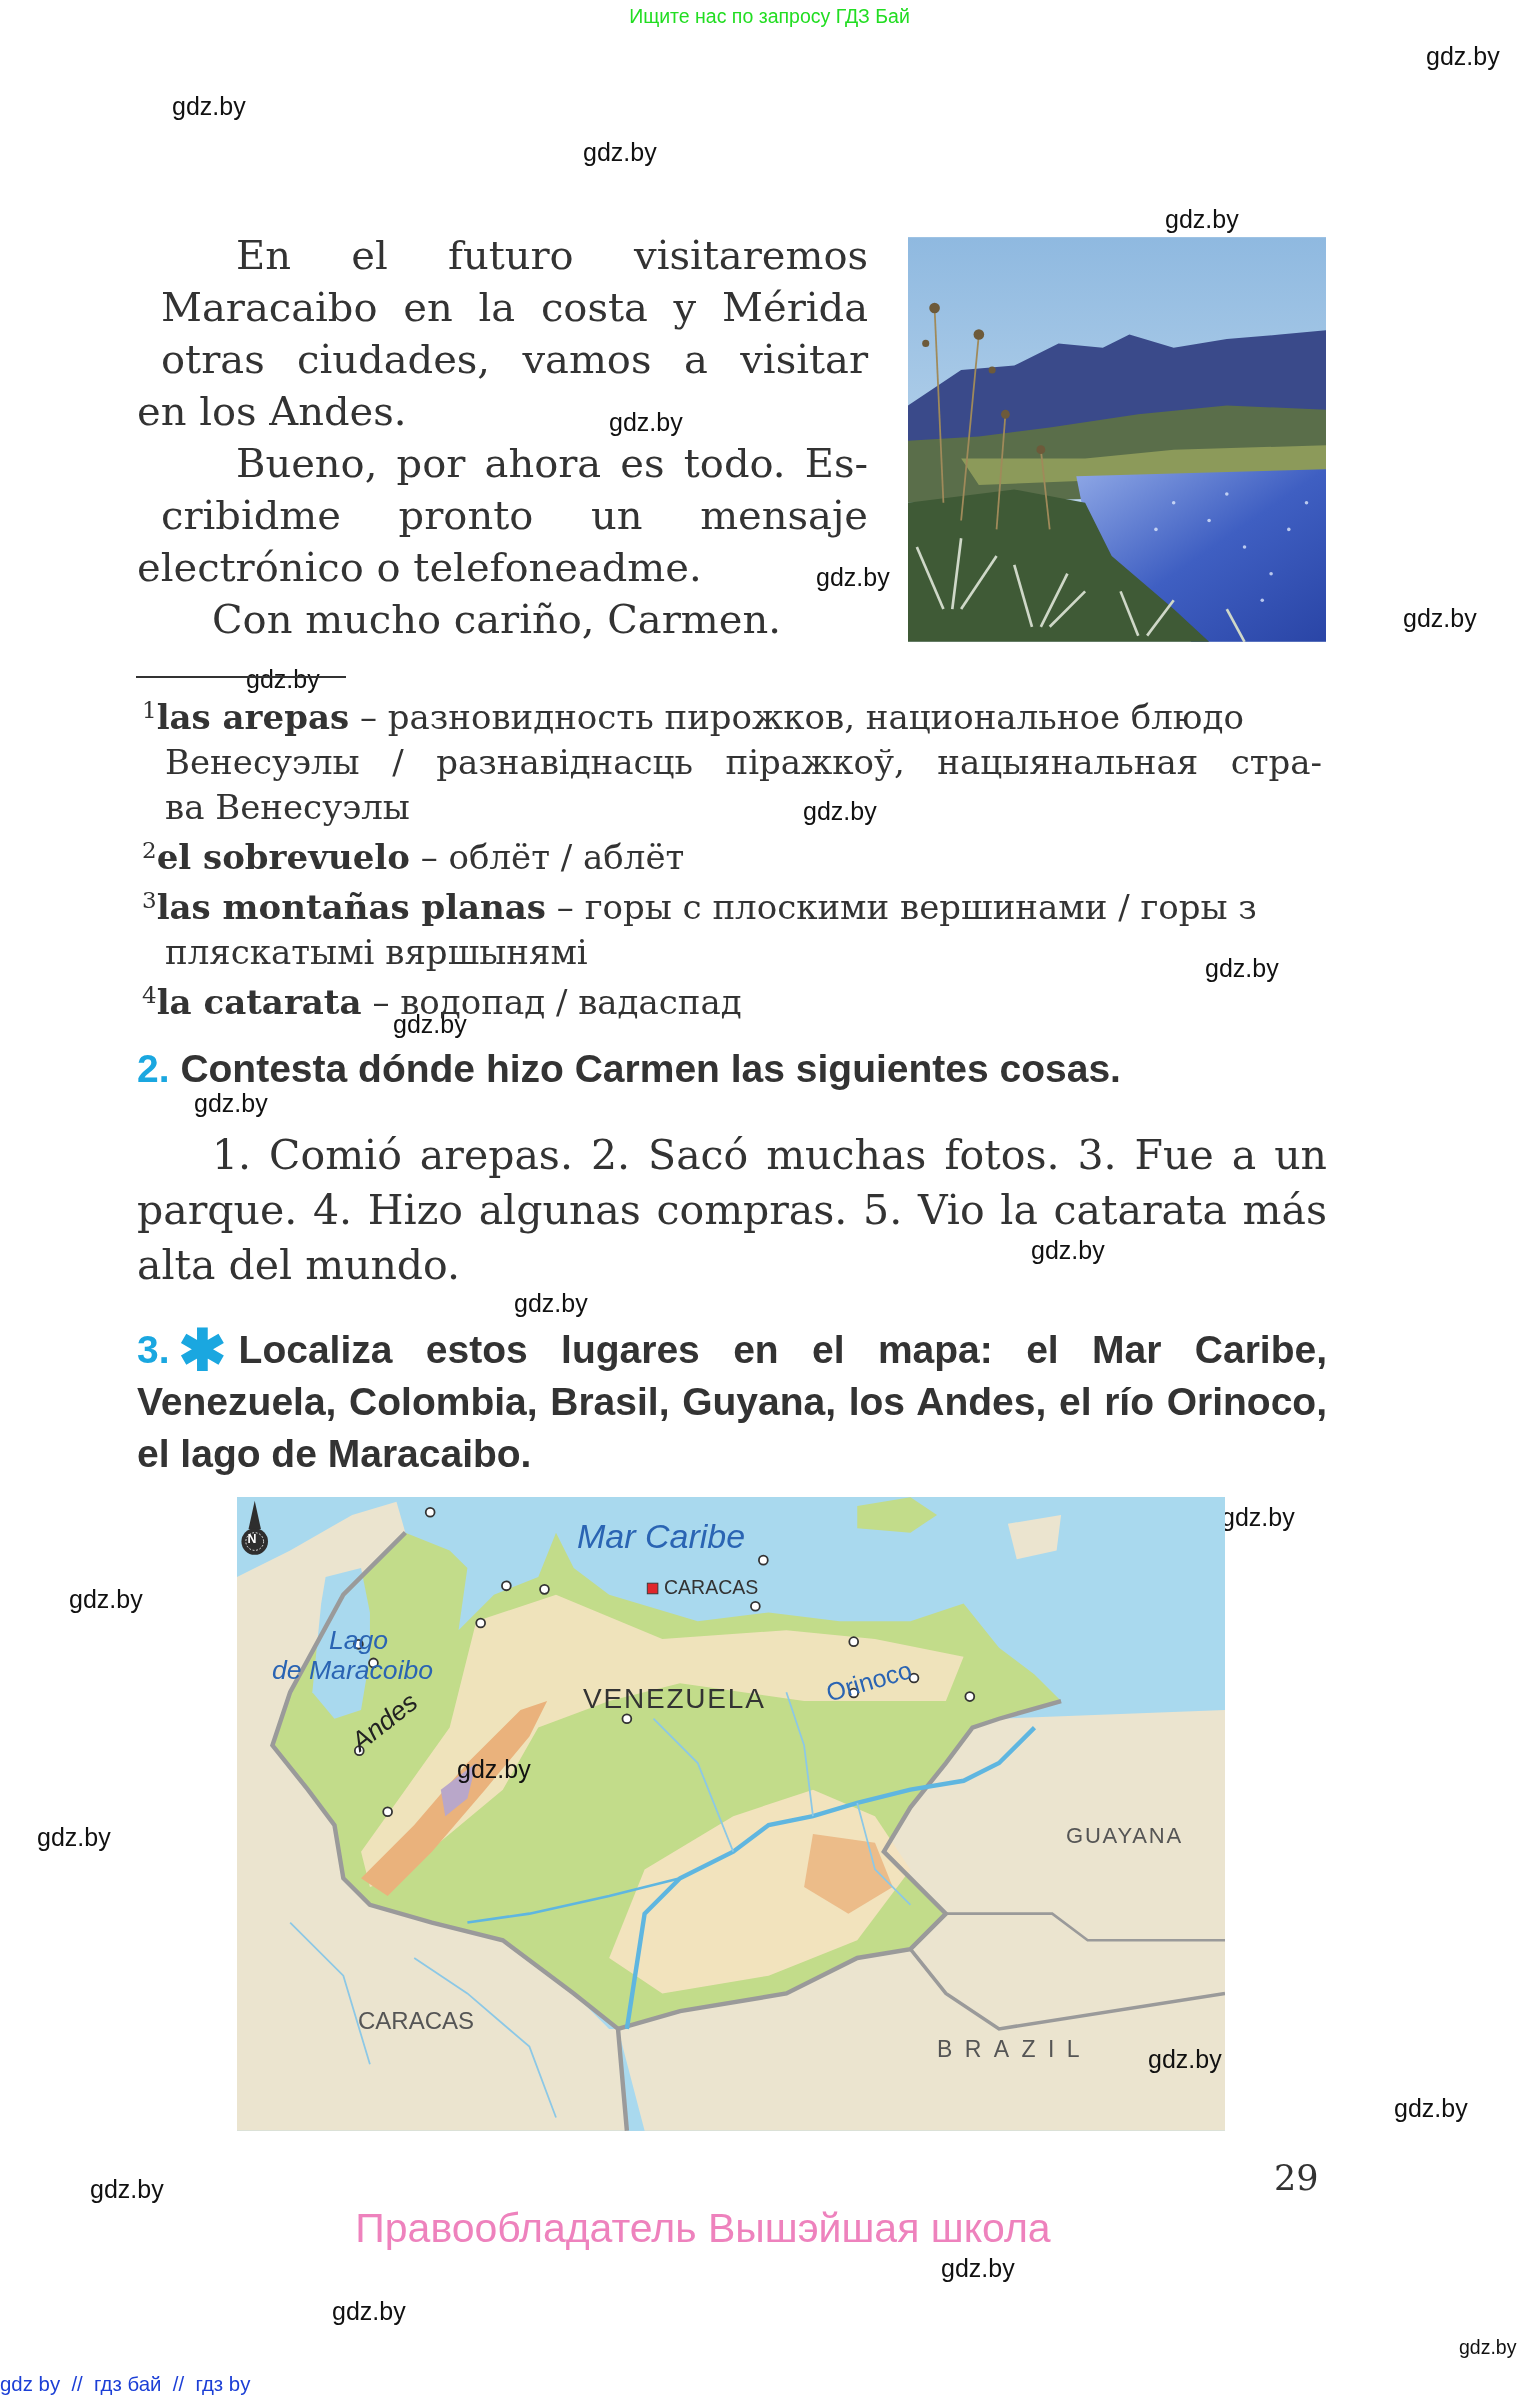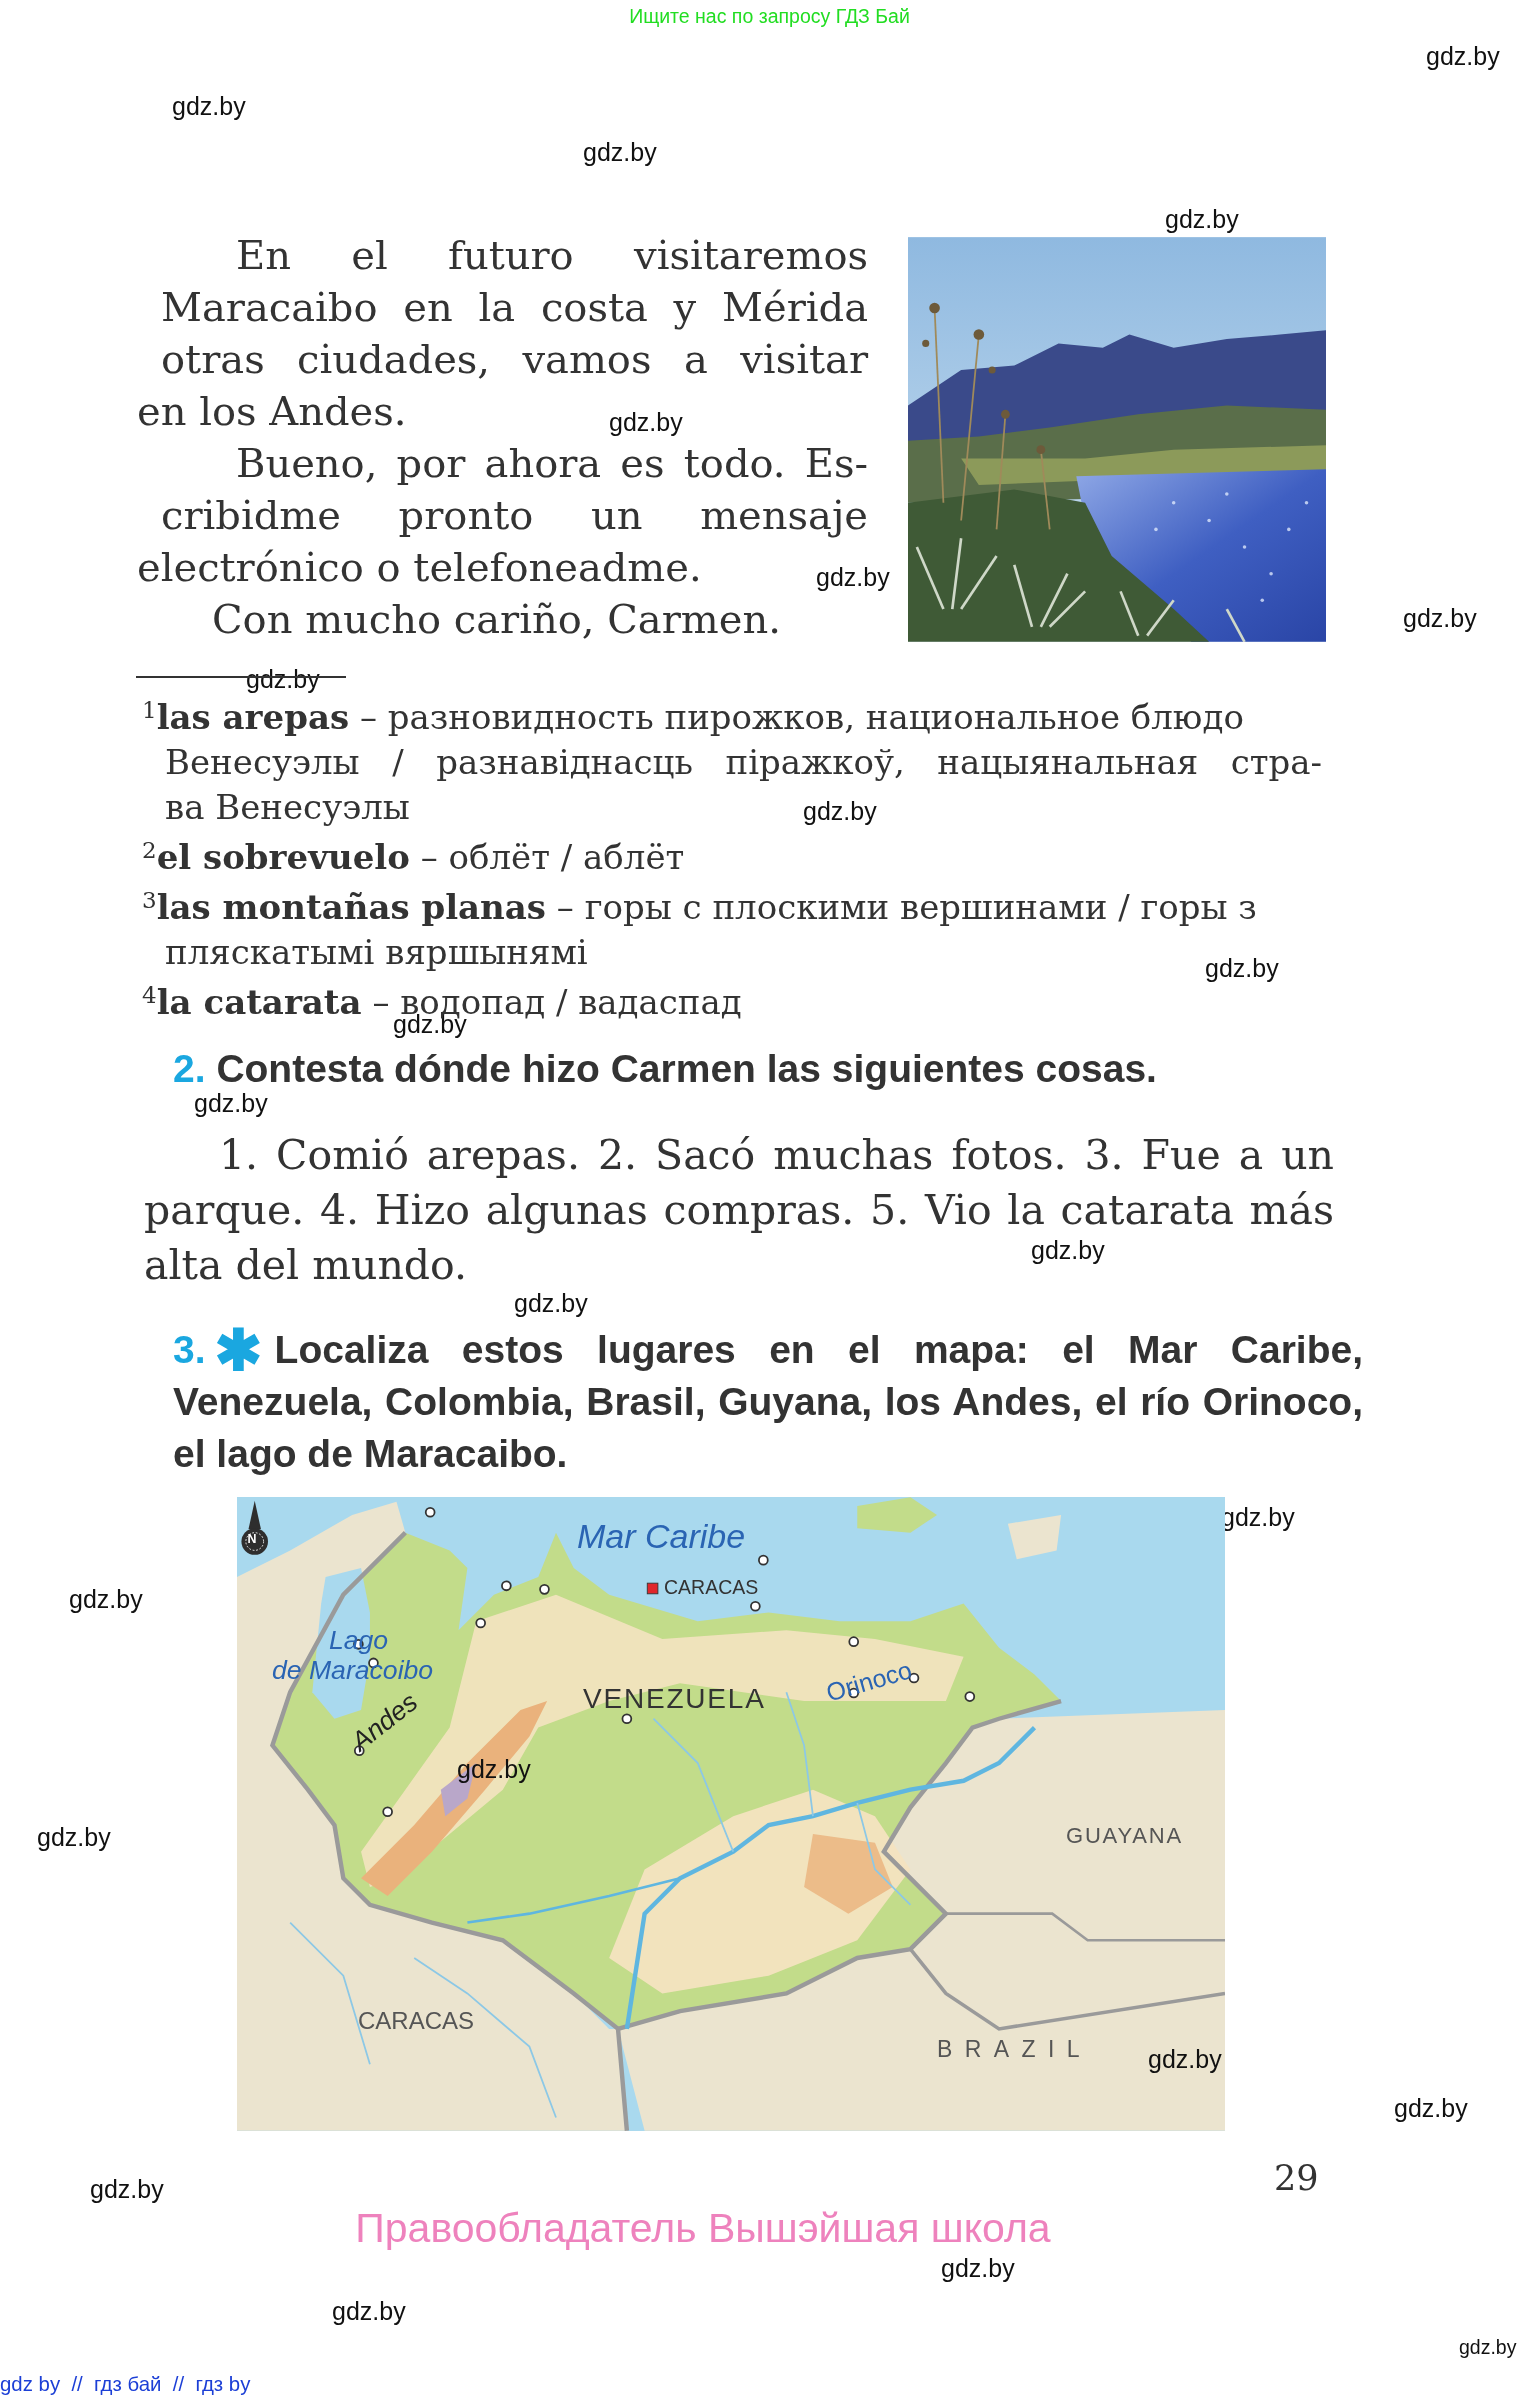--- a/index.html
+++ b/index.html
@@ -17,24 +17,24 @@
 
   .rule { left: 136px; top: 676px; width: 210px; height: 1.8px; background: #333; }
 
   .footnotes { left: 137px; top: 690px; width: 1190px; font-family: "DejaVu Serif", serif; font-size: 34px; line-height: 45px; color: #333; }
   .fn { margin: 5px; }
   .fn .cont { padding-left: 23px; display: block; }
   .fn sup { font-size: 23px; vertical-align: 10.6px; line-height: 0; }
   .fn b { font-weight: bold; }
   .fn .justify { display: block; text-align: justify; text-align-last: justify; padding-left: 23px; }
 
-  .ex-heading { font-family: "Liberation Sans", sans-serif; font-weight: bold; font-size: 39px; color: #333; line-height: 52px; margin-left: 36px; }
+  .ex-heading { font-family: "Liberation Sans", sans-serif; font-weight: bold; font-size: 39px; color: #333; line-height: 52px; }
   .ex-num { color: #1aa7e0; }
   .ex2 { left: 137px; top: 1043px; }
-  .answers { left: 137px; top: 1128px; width: 1190px; font-family: "DejaVu Serif", serif; font-size: 41px; line-height: 55px; color: #333; white-space: normal; margin-left: 7px; }
+  .answers { left: 137px; top: 1128px; width: 1190px; font-family: "DejaVu Serif", serif; font-size: 41px; line-height: 55px; color: #333; white-space: normal; }
   .answers p { margin: 0; text-align: justify; text-indent: 75px; }
   .ex3 { left: 137px; top: 1324px; width: 1190px; white-space: normal; }
   .ex3 p { margin: 0; text-align: justify; }
   .star { color: #1aa7e0; font-size: 57px; display: inline-block; vertical-align: -7px; margin: 0 12.4px 0 8.9px; line-height: 35px; }
 
   .map { left: 237px; top: 1497px; width: 988px; height: 634px; overflow: hidden; background: #a9d9ee; }
   .map svg { position: absolute; left: 0; top: 0; }
   .map .lbl { position: absolute; white-space: nowrap; font-family: "Liberation Sans", sans-serif; line-height: 1; }
   .sea-lbl { color: #2a64b3; font-style: italic; }
   .country-lbl { color: #555; letter-spacing: 1.8px; }

